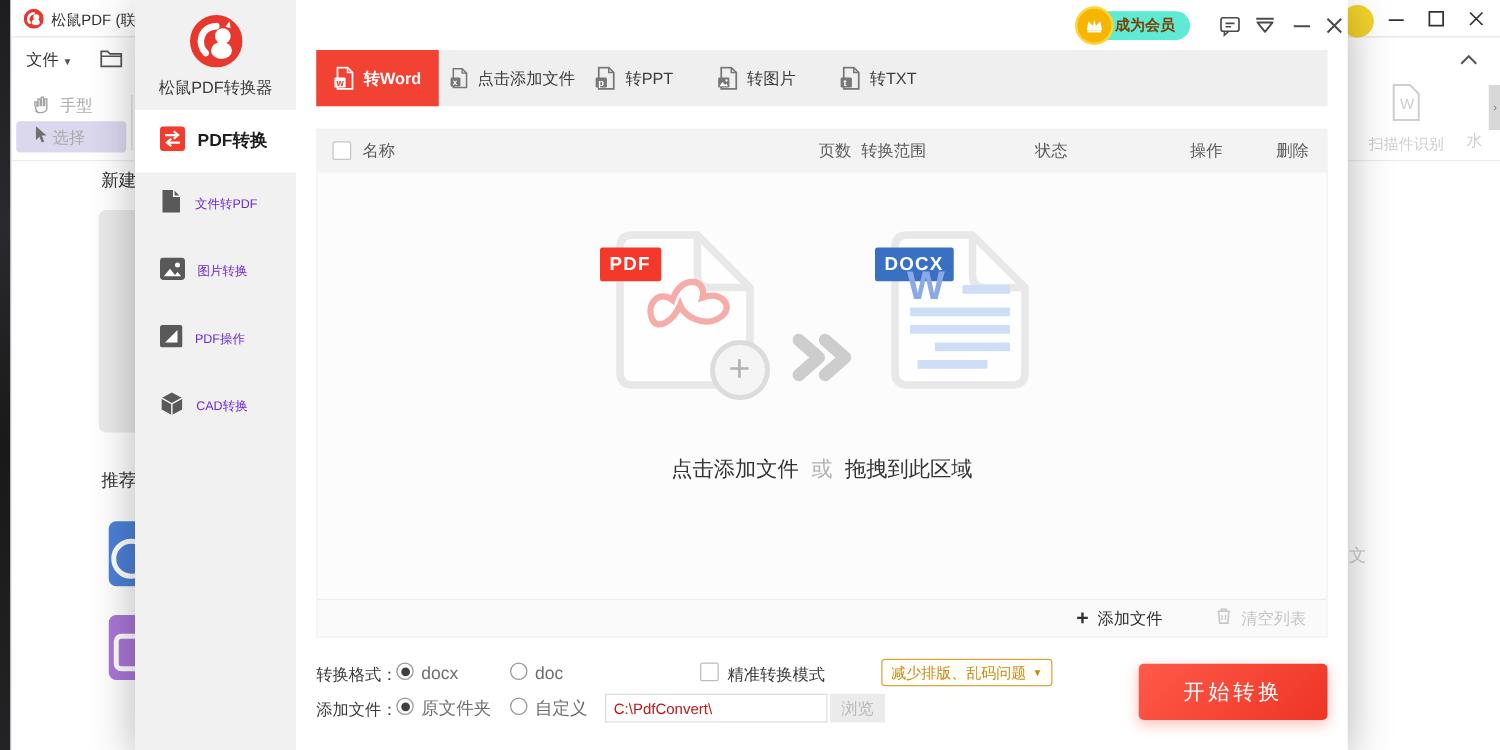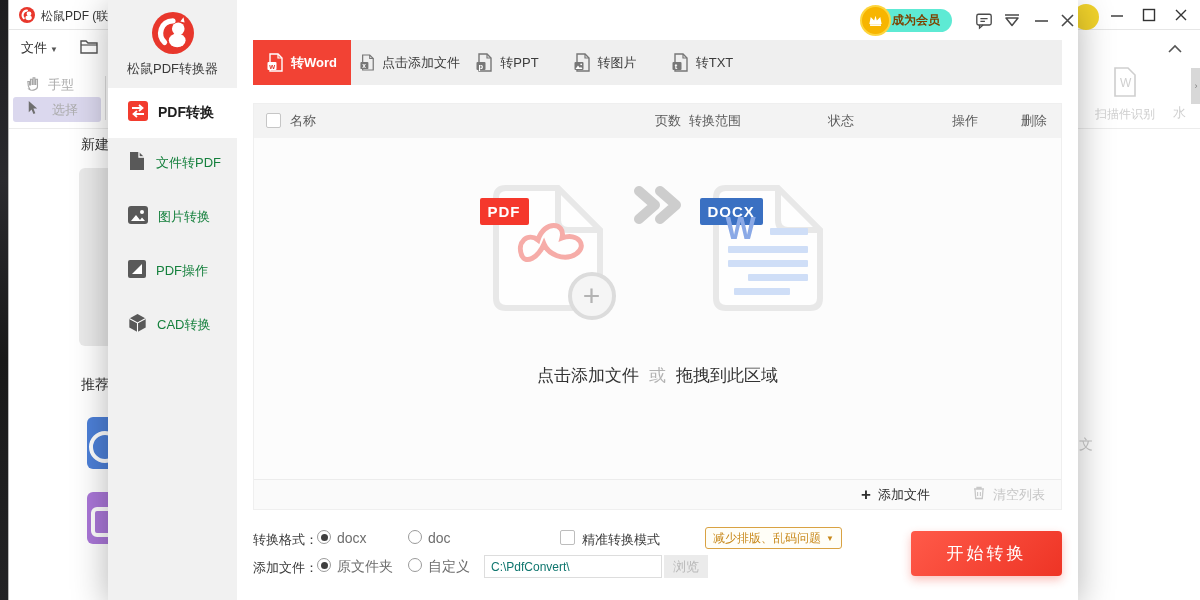--- a/index.html
+++ b/index.html
@@ -23,21 +23,21 @@
   .bg-ctl { width:16px; height:16px; display:flex; align-items:center; justify-content:center; }
   .bg-yellow { position:absolute; left:1064px; top:4px; width:26px; height:26px;
     border-radius:50%; background:#f2d32b; }
   .bg-menurow { position:absolute; left:0; top:30px; width:108px; height:36px; }
   .bg-filemenu { position:absolute; left:12px; top:9px; font-size:13px; color:#333; }
   .bg-filemenu .caret { font-size:8px; color:#555; margin-left:3px; }
   .bg-foldericon { position:absolute; left:70px; top:7px; }
   .bg-tool-hand { position:absolute; left:8px; top:73px; width:82px; height:23px;
     display:flex; align-items:center; gap:6px; padding-left:8px; }
   .bg-tool-select { position:absolute; left:4px; top:97px; width:88px; height:25px;
-    display:flex; align-items:center; gap:12px; padding-left:12px;
+    display:flex; align-items:center; gap:2px; padding-left:12px;
     background:#dbd8ee; border-radius:3px; }
   .bg-toollabel { font-size:13px; color:#ababab; }
   .bg-vdivider { position:absolute; left:96px; top:76px; width:1px; height:44px; background:#ddd; }
   .bg-toolbar-divider { position:absolute; left:0; top:128px; width:100%; height:1px; background:#ececec; }
   .bg-chevron-up { position:absolute; left:1158px; top:40px; }
   .bg-scan { position:absolute; left:1076px; top:66px; width:80px; text-align:center; }
   .bg-scan-label { font-size:12px; color:#cfcfcf; margin-top:4px; white-space:nowrap; }
   .bg-watermark { position:absolute; left:1164px; top:104px; font-size:13px; color:#cfcfcf; }
   .bg-expand-strip { position:absolute; left:1182px; top:68px; width:10px; height:36px;
     background:#d8d8d8; display:flex; align-items:center; justify-content:center;
@@ -61,21 +61,21 @@
     box-shadow:0 6px 34px rgba(0,0,0,.30); }
 
   
   .side { position:absolute; left:0; top:0; width:129px; height:600px; background:#f1f1f1; }
   .side-logo { position:absolute; left:0; top:0; width:129px; height:88px; text-align:center; }
   .side-logo-circle { display:inline-block; margin-top:12px; width:42px; height:42px; }
   .side-appname { font-size:13px; color:#3a3a3a; margin-top:2px; }
   .nav-item { position:absolute; left:0; width:129px; height:54px;
     display:flex; align-items:center; gap:10px; padding-left:20px; }
   .nav-item.active { height:50px; background:#fff; }
-  .nav-label { font-size:13px; color:#15803d; white-space:nowrap; }
+  .nav-label { font-size:10px; color:#6d28d9; white-space:nowrap; }
   .nav-item.active .nav-label { font-weight:bold; font-size:14px; color:#1e1e1e; }
 
   
   .main { position:absolute; left:129px; top:0; width:841px; height:600px; background:#fff; }
 
   .member-pill { position:absolute; left:629px; top:9px; height:23px; padding:0 12px 0 26px;
     background:#5eead4; border-radius:12px; display:flex; align-items:center;
     font-size:12px; font-weight:bold; color:#7d4200; cursor:pointer; }
   .member-crown { position:absolute; left:-4px; top:-2px; width:27px; height:27px;
     background:#f7b500; border-radius:50%; display:flex; align-items:center; justify-content:center;
@@ -99,21 +99,21 @@
   .pcol { position:absolute; top:0; line-height:34px; font-size:13px; color:#5b5b5b; }
   .pcol-name { left:36px; }
   .pcol-pages { left:347px; width:80px; text-align:right; }
   .pcol-range { left:401px; width:120px; text-align:center; }
   .pcol-status { left:537px; width:100px; text-align:center; }
   .pcol-op { left:661px; width:100px; text-align:center; }
   .pcol-del { left:755px; width:50px; text-align:center; }
 
   .pbody { position:absolute; left:0; top:34px; width:100%; height:343px;
     display:flex; flex-direction:column; align-items:center; }
-  .drop-icons { margin-top:46px; display:flex; align-items:flex-start; }
+  .drop-icons { margin-top:46px; display:flex; align-items:flex-end; }
   .bigfile { position:relative; width:112px; height:128px; }
   .bigfile-badge { position:absolute; left:-12px; top:14px; height:27px; padding:0 8px;
     color:#fff; font-size:15px; font-weight:bold; line-height:27px; border-radius:2px; letter-spacing:1px; }
   .badge-pdf { background:#f5382c; }
   .badge-docx { background:#3a70c2; }
   .plus-circle { position:absolute; right:-12px; bottom:-8px; width:48px; height:48px;
     border:4px solid #dcdcdc; border-radius:50%; background:#f5f5f5;
     display:flex; align-items:center; justify-content:center;
     font-size:30px; font-weight:300; color:#b3b3b3; }
   .docx-w { position:absolute; left:14px; top:26px; font-size:32px; font-weight:bold; color:#8aa9e6; }
@@ -139,21 +139,21 @@
     background:#3f3f3f; border-radius:50%; }
   .radio-lbl { position:absolute; font-size:14px; color:#6e6e6e; cursor:pointer; }
   .set-check { position:absolute; width:15px; height:15px; border:1px solid #bdbdbd;
     background:#fff; border-radius:2px; cursor:pointer; }
   .dropdown { position:absolute; left:452px; top:-3px; height:22px; padding:0 7px;
     border:1px solid #d9a243; border-radius:3px; background:#fffef7;
     display:flex; align-items:center; gap:5px; cursor:pointer; }
   .dropdown .txt { font-size:12px; color:#c8881a; white-space:nowrap; }
   .dropdown .arr { font-size:8px; color:#c8881a; }
   .path-input { position:absolute; left:231px; top:-3px; width:178px; height:23px;
-    border:1px solid #ddd; background:#fff; font-size:12px; color:#0f766e;
+    border:1px solid #ddd; background:#fff; font-size:12px; color:#b91c1c;
     padding:0 6px; font-family:"Liberation Sans",sans-serif; }
   .browse-btn { position:absolute; left:411px; top:-3px; width:44px; height:23px;
     background:#ebebeb; border:none; font-size:13px; color:#b9b9b9;
     font-family:"Liberation Sans",sans-serif; }
   .row1 { position:absolute; left:16px; top:530px; width:640px; height:18px; }
   .row2 { position:absolute; left:16px; top:558px; width:640px; height:18px; }
   .start-btn { position:absolute; left:674px; top:531px; width:151px; height:45px;
     background:linear-gradient(135deg,#ff5a49,#ee3425); border:none; border-radius:4px;
     color:#fff; font-size:17px; letter-spacing:3px; cursor:pointer;
     box-shadow:0 4px 10px rgba(238,52,37,.30); font-family:"Liberation Sans",sans-serif; }

